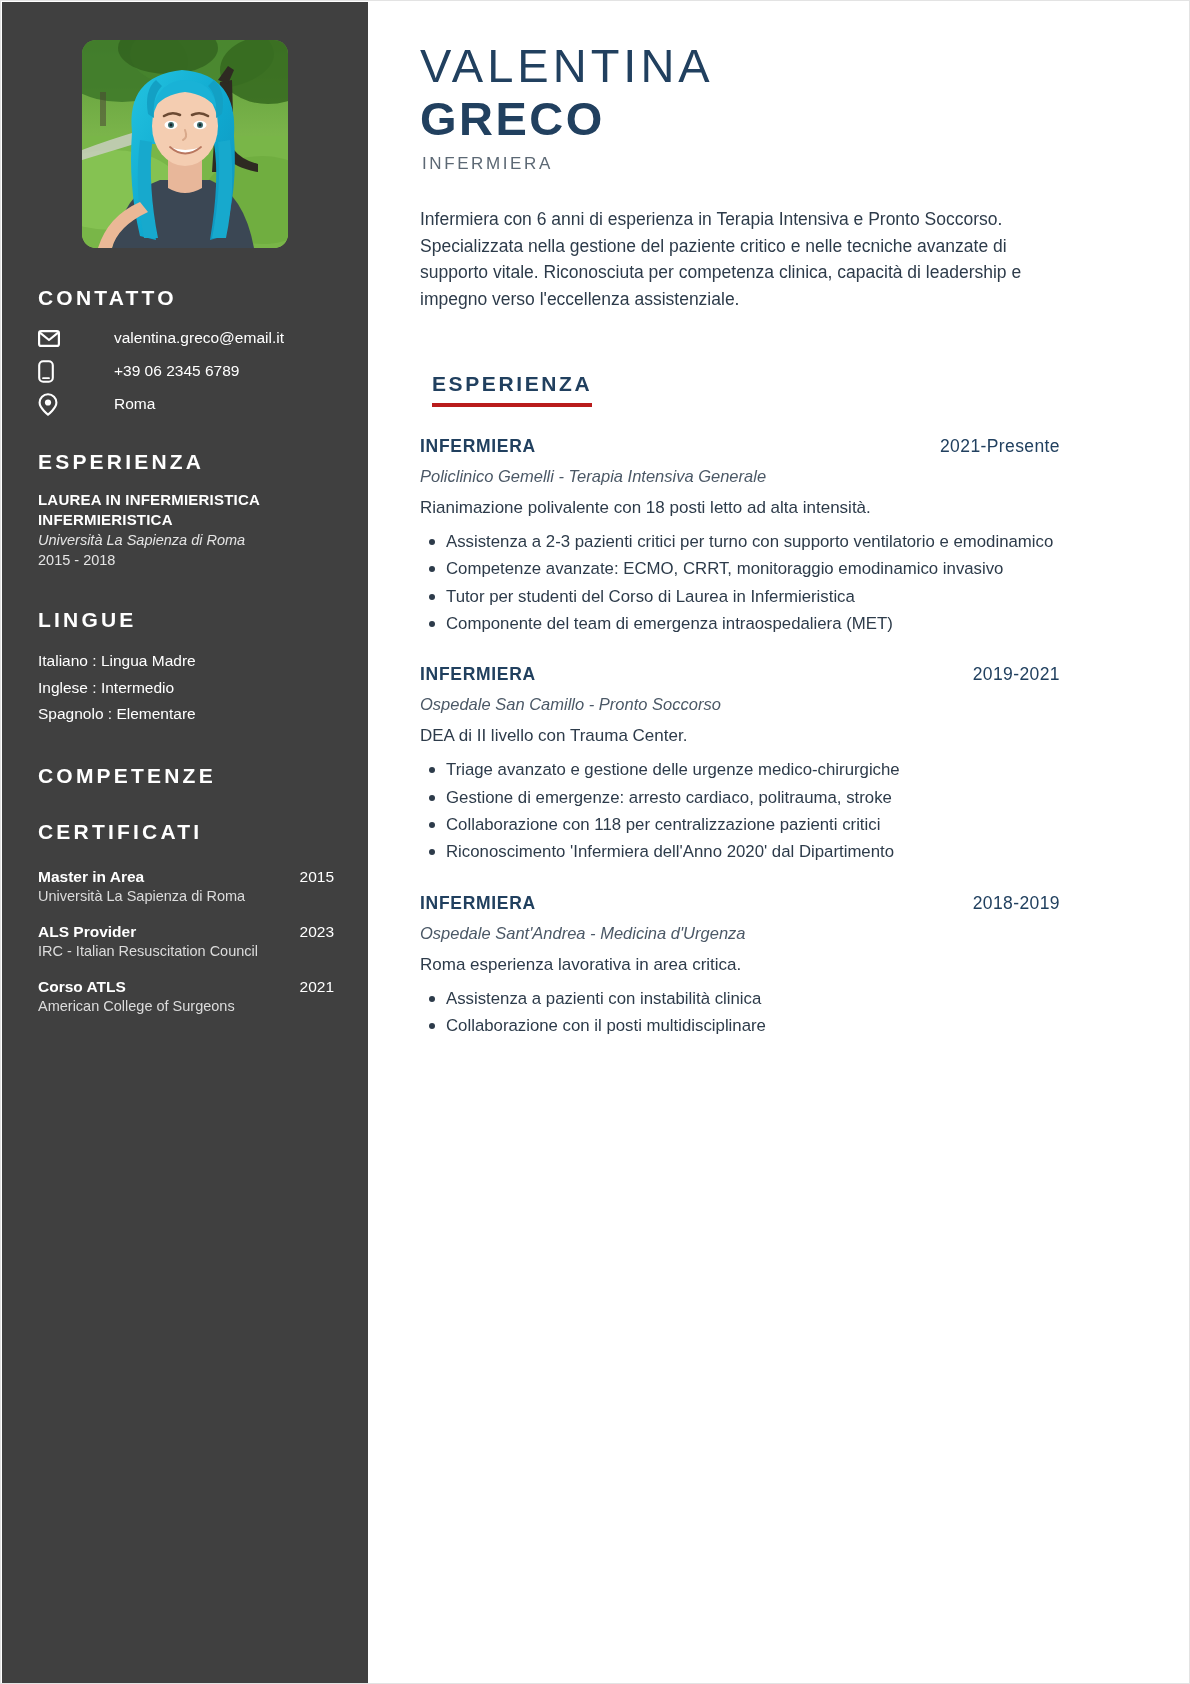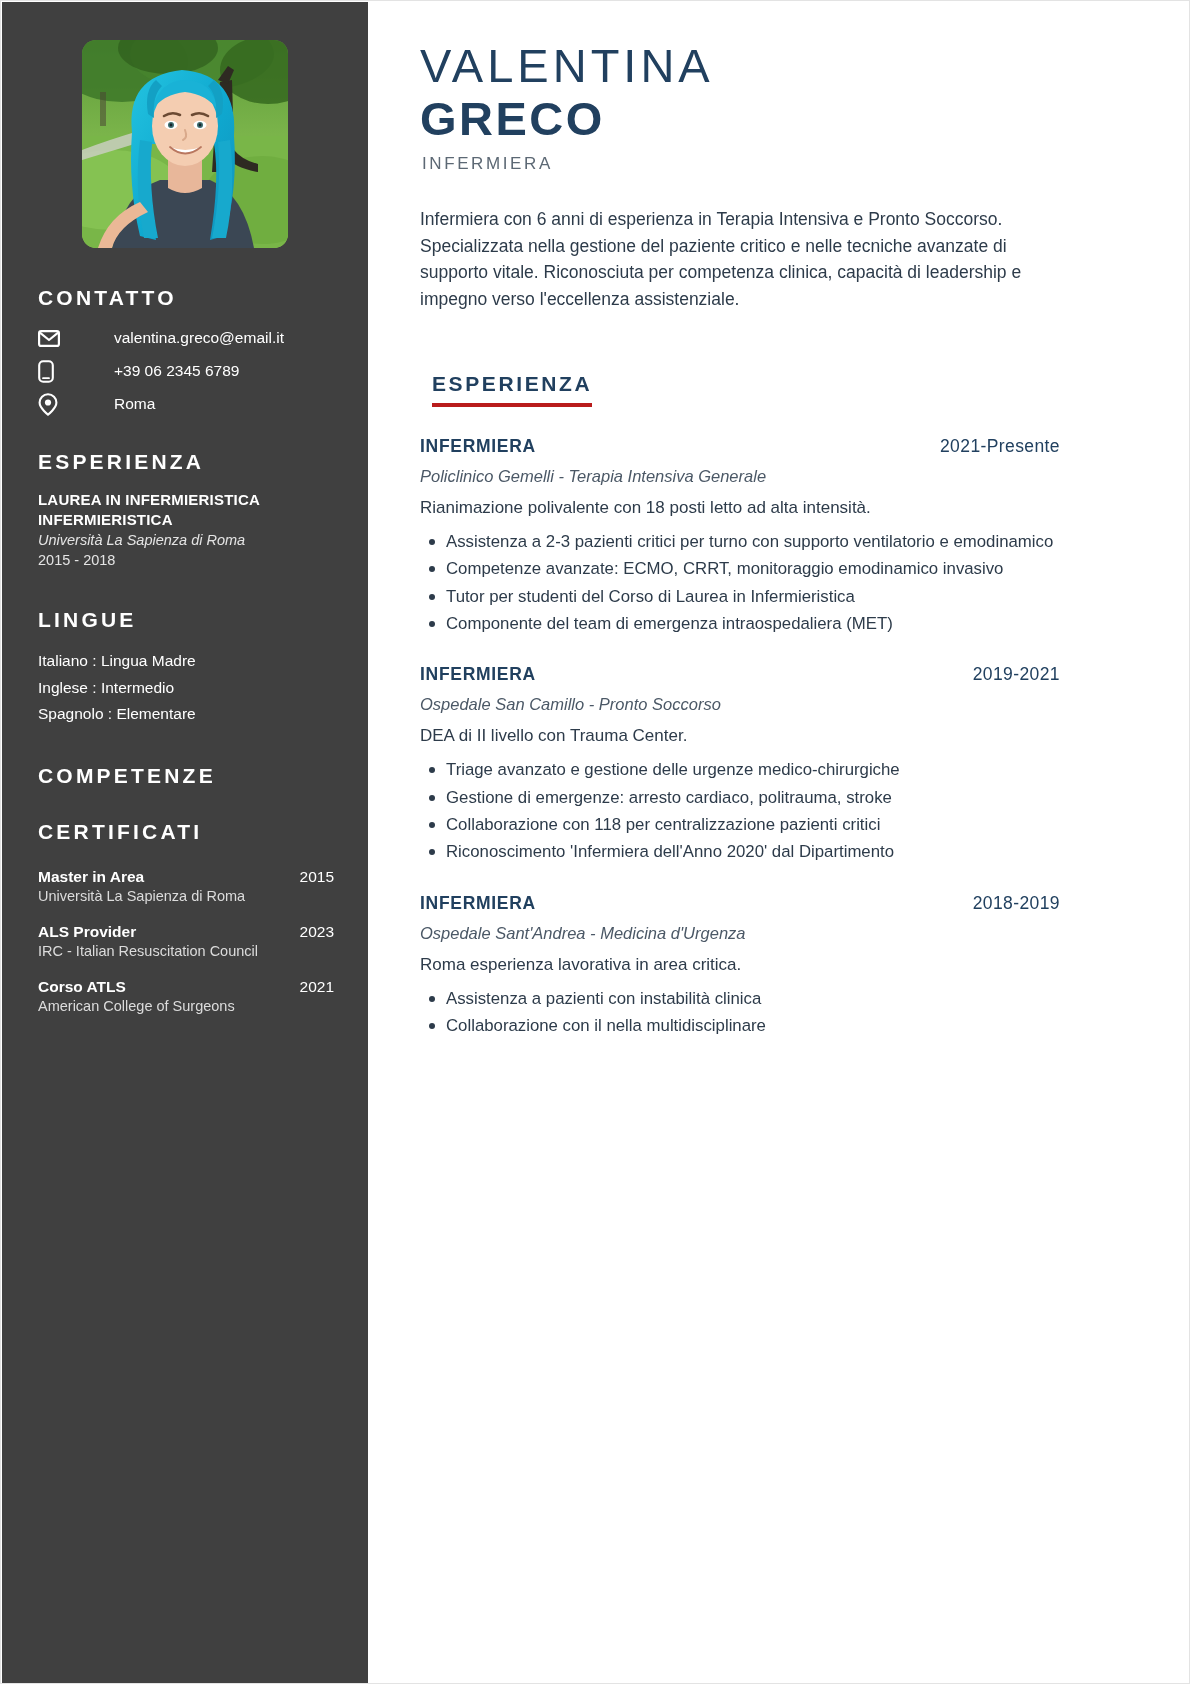--- a/index.html
+++ b/index.html
@@ -440,18 +440,18 @@
 
     <div class="job">
       <div class="job-head">
         <span class="job-role">INFERMIERA</span>
         <span class="job-dates">2018-2019</span>
       </div>
       <div class="job-company">Ospedale Sant'Andrea - Medicina d'Urgenza</div>
       <div class="job-desc">Roma esperienza lavorativa in area critica.</div>
       <ul class="bullets">
         <li>Assistenza a pazienti con instabilità clinica</li>
-        <li>Collaborazione con il nella multidisciplinare</li>
+        <li>Collaborazione con il posti multidisciplinare</li>
       </ul>
     </div>
 
   </main>
 </div>
 
 </body></html>

